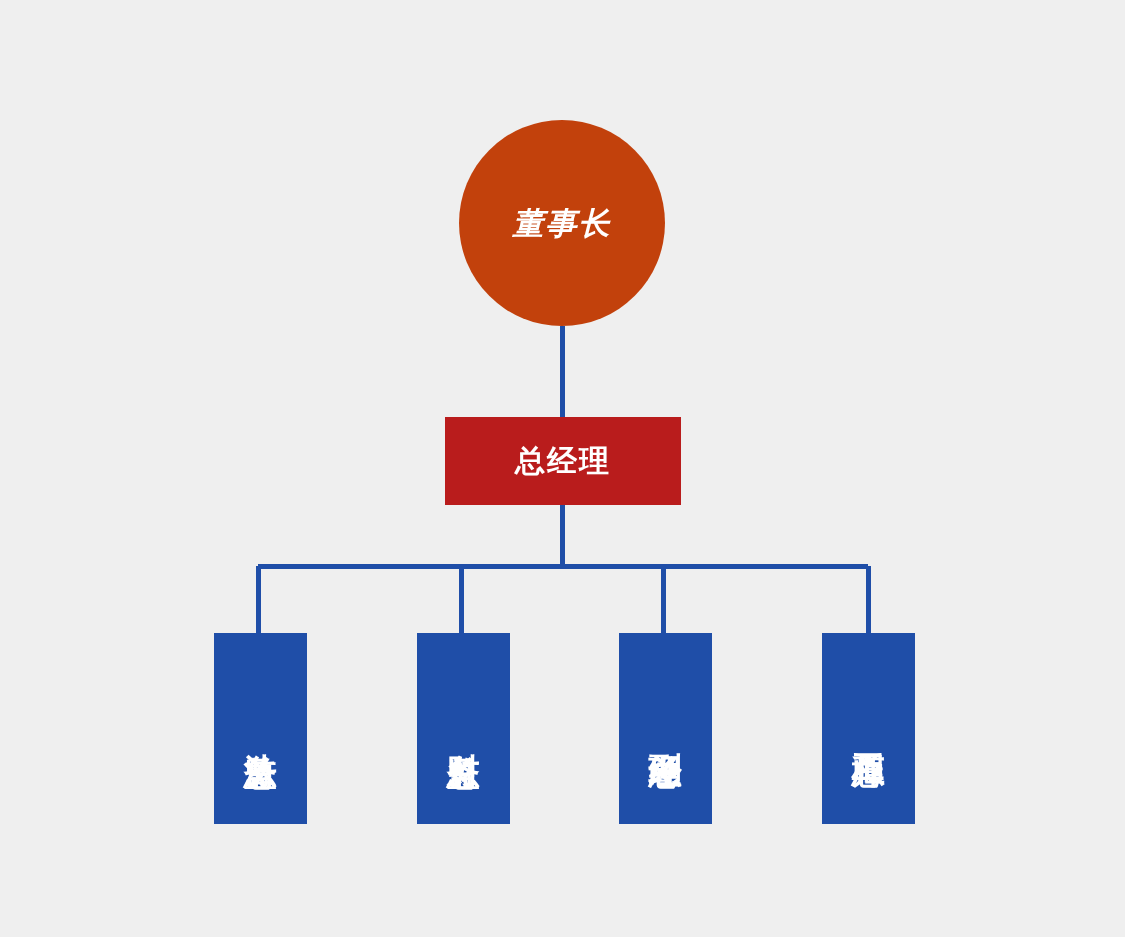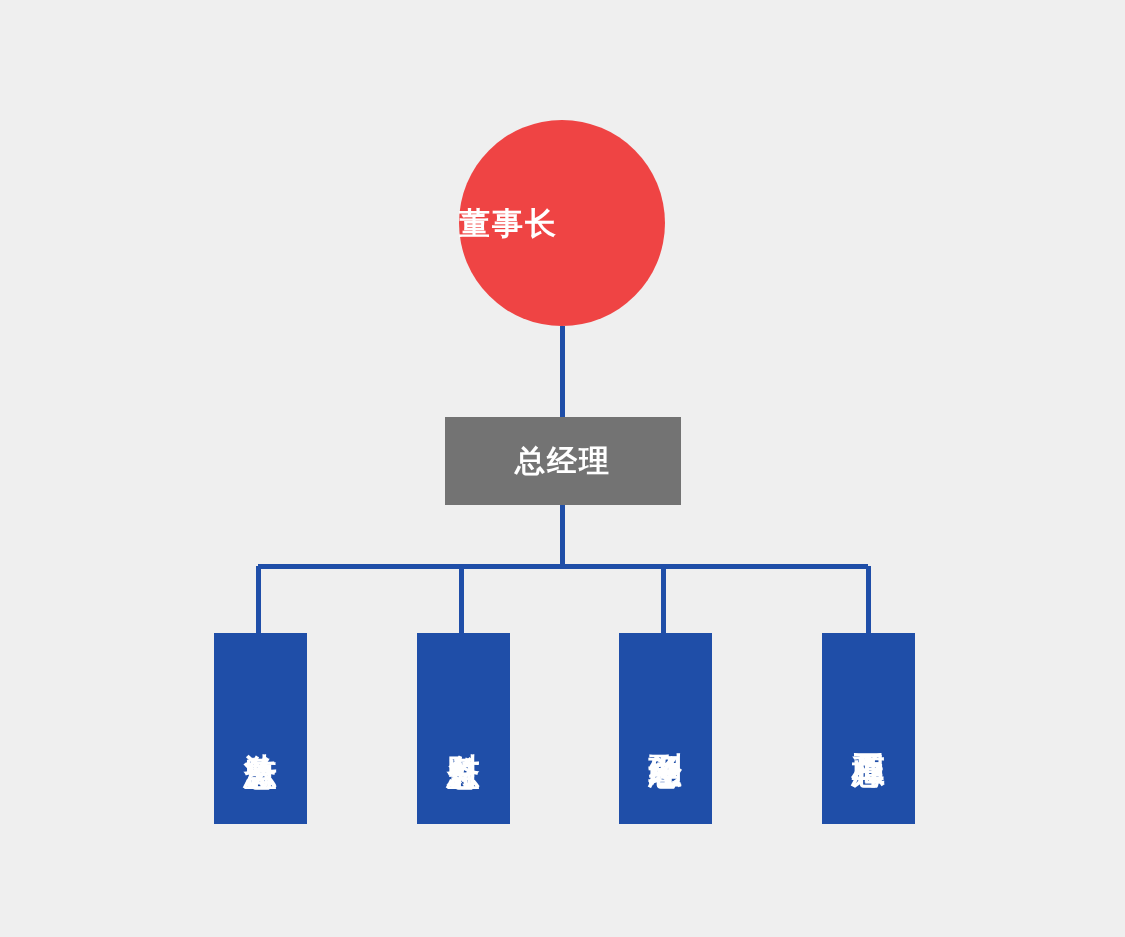--- a/index.html
+++ b/index.html
@@ -29,41 +29,43 @@
   }
 
   
   .node-circle {
     position: absolute;
     left: 459px;
     top: 120px;
     width: 206px;
     height: 206px;
     border-radius: 50%;
-    background: #ef4444;
+    background: #c2410c;
     display: flex;
     align-items: center;
+    justify-content: center;
+    font-style: italic;
   }
   .node-circle .label {
     color: #ffffff;
     font-size: 31px;
     font-weight: 700;
     letter-spacing: 2px;
     line-height: 1;
     white-space: nowrap;
   }
 
   
   .node-rect-h {
     position: absolute;
     left: 445px;
     top: 417px;
     width: 236px;
     height: 88px;
-    background: #737373;
+    background: #b91c1c;
     display: flex;
     align-items: center;
     justify-content: center;
   }
   .node-rect-h .label {
     color: #ffffff;
     font-size: 30px;
     font-weight: 700;
     letter-spacing: 2px;
     line-height: 1;

